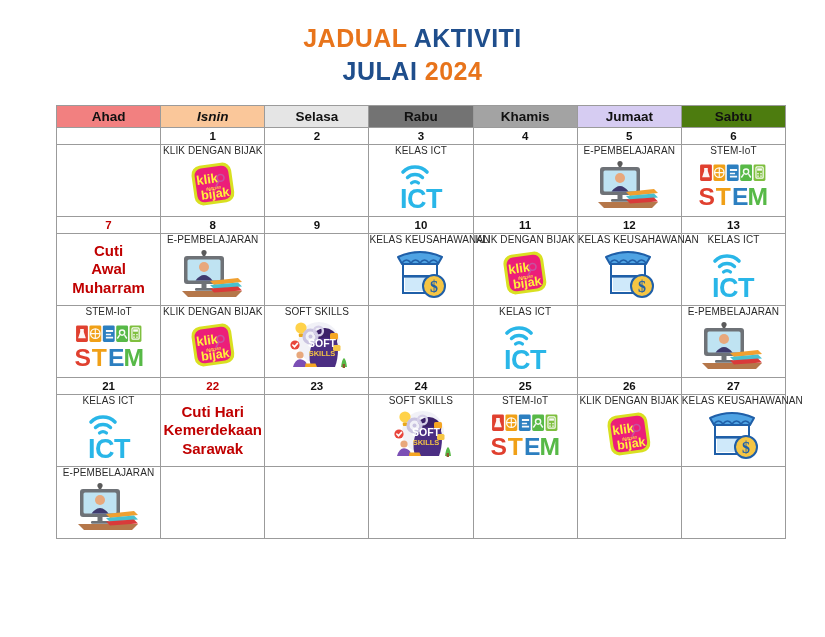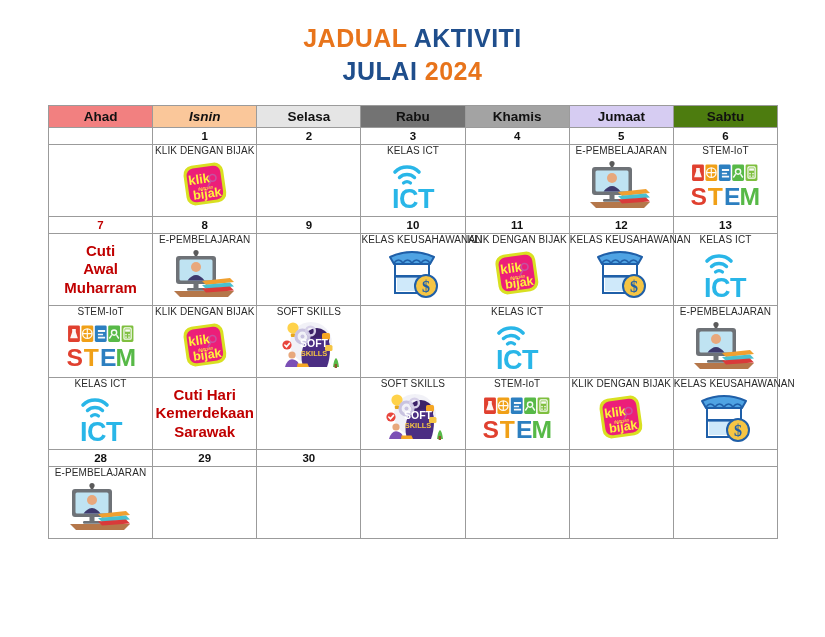--- a/index.html
+++ b/index.html
@@ -13,21 +13,21 @@
   }
   #page { position: relative; width: 825px; height: 637px; background:#fff;border-radius:11px; }
 
   
   .title-block { text-align: center; padding-top: 22px; }
   .title-line { font-size: 25px; font-weight: bold; letter-spacing: .5px; line-height: 1.32; }
   .t-orange { color: #E8741B; }
   .t-navy   { color: #1F4E8C; }
 
   
-  .cal-wrap { position:absolute; left:48px; top:105px; width:730px; }
+  .cal-wrap { position:absolute; left:56px; top:105px; width:730px; }
   table.cal { border-collapse: collapse; width: 730px; table-layout: fixed; }
   table.cal td, table.cal th { border: 1px solid #9b9b9b; padding: 0; }
 
   th.dayhead {
     height: 22px; font-size: 13.5px; font-weight: bold; color:#111;
     text-align:center; vertical-align: middle;
   }
   td.datecell {
     height: 16px; font-size: 11.5px; font-weight: bold; color:#111;
     text-align:center; vertical-align: middle; line-height: 16px;
@@ -373,20 +373,29 @@
     <g>
       <path d="M30 34 L58 31 L62 35 L34 38 Z" fill="#F0A030"></path>
       <path d="M30 38 L58 35.5 L62 39.5 L34 42 Z" fill="#49C0D0"></path>
       <path d="M30 41.5 L58 39.5 L62 43.5 L34 45.5 Z" fill="#D93A3A"></path>
     </g>
   </svg>
               </div>
             </td>
           </tr>
           <tr>
+            <td class="datecell">21</td>
+            <td class="datecell holiday">22</td>
+            <td class="datecell">23</td>
+            <td class="datecell">24</td>
+            <td class="datecell">25</td>
+            <td class="datecell">26</td>
+            <td class="datecell">27</td>
+          </tr>
+          <tr>
             <td class="contentcell">
               <div class="evt-label">KELAS ICT</div>
               <div class="icon-holder">
                 <svg class="ico" width="62" height="54" viewBox="0 0 62 54">
     <g fill="none" stroke="#29B6E8" stroke-linecap="round">
       <path d="M13 14 A17 17 0 0 1 37 14" stroke-width="3.6"></path>
       <path d="M17.5 19.5 A11 11 0 0 1 32.5 19.5" stroke-width="3.4"></path>
       <path d="M21.5 25 A5.5 5.5 0 0 1 28.5 25" stroke-width="3.2"></path>
     </g>
     <text x="31" y="50" font-family="Liberation Sans, sans-serif" font-size="27" font-weight="bold" fill="#29B6E8" text-anchor="middle" letter-spacing="-0.5">ICT</text>
@@ -480,29 +489,20 @@
     <rect x="10" y="17" width="34" height="29" fill="#ffffff" stroke="#1F5FA8" stroke-width="2"></rect>
     <rect x="12" y="30" width="30" height="14" fill="#CFE9FA"></rect>
     <rect x="10" y="28" width="34" height="2.6" fill="#1F5FA8"></rect>
     <circle cx="41" cy="39" r="11" fill="#F5C544" stroke="#1F5FA8" stroke-width="2"></circle>
     <text x="41" y="45" font-family="Liberation Serif, serif" font-size="16" font-weight="bold" fill="#1F5FA8" text-anchor="middle">$</text>
   </svg>
               </div>
             </td>
           </tr>
           <tr>
-            <td class="datecell">28</td>
-            <td class="datecell">29</td>
-            <td class="datecell">30</td>
-            <td class="datecell"></td>
-            <td class="datecell"></td>
-            <td class="datecell"></td>
-            <td class="datecell"></td>
-          </tr>
-          <tr>
             <td class="contentcell">
               <div class="evt-label">E-PEMBELAJARAN</div>
               <div class="icon-holder">
                 <svg class="ico" width="66" height="54" viewBox="0 0 66 54">
     <circle cx="24" cy="5.5" r="2.6" fill="#5A5A5A"></circle>
     <rect x="22.6" y="7" width="2.8" height="3" fill="#5A5A5A"></rect>
     <rect x="4" y="9" width="40" height="28" rx="3" fill="#6E7277"></rect>
     <rect x="7.5" y="12.5" width="33" height="21" rx="1.5" fill="#BFE3F2"></rect>
     <circle cx="24" cy="20" r="5" fill="#E8A87C"></circle>
     <path d="M15.5 33.5 q8.5 -11 17 0 Z" fill="#3E3A6E"></path>

